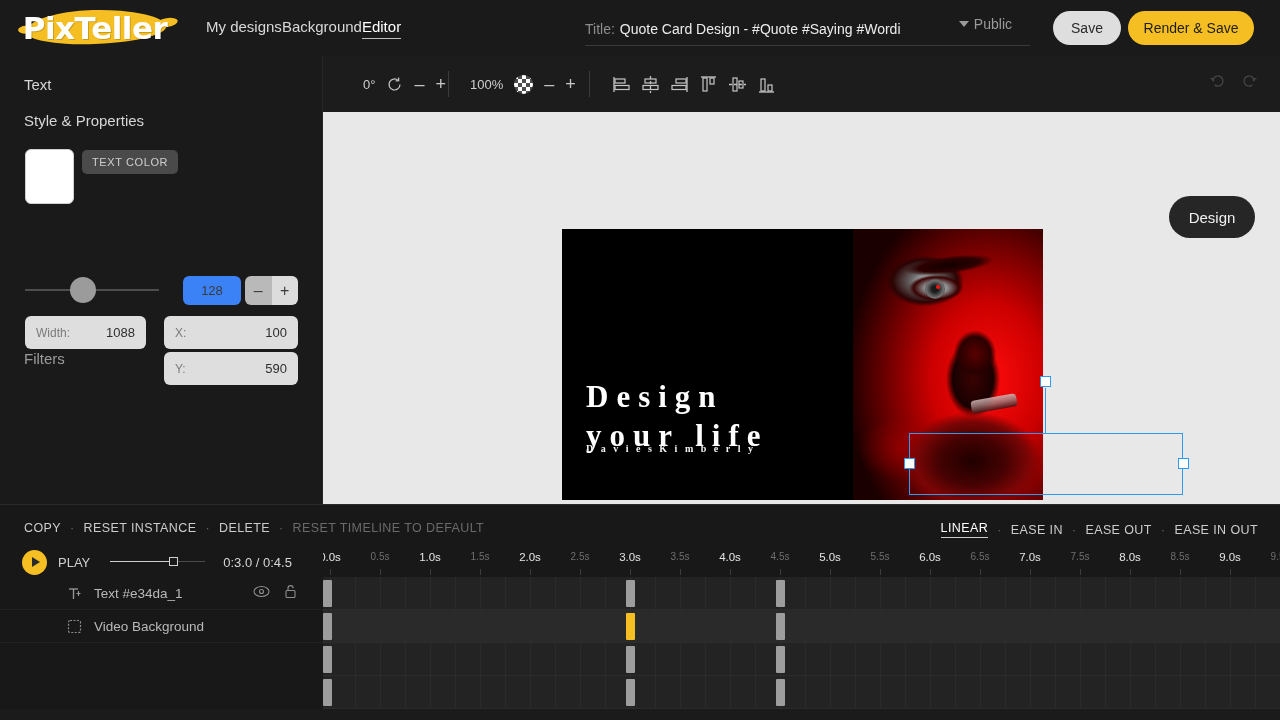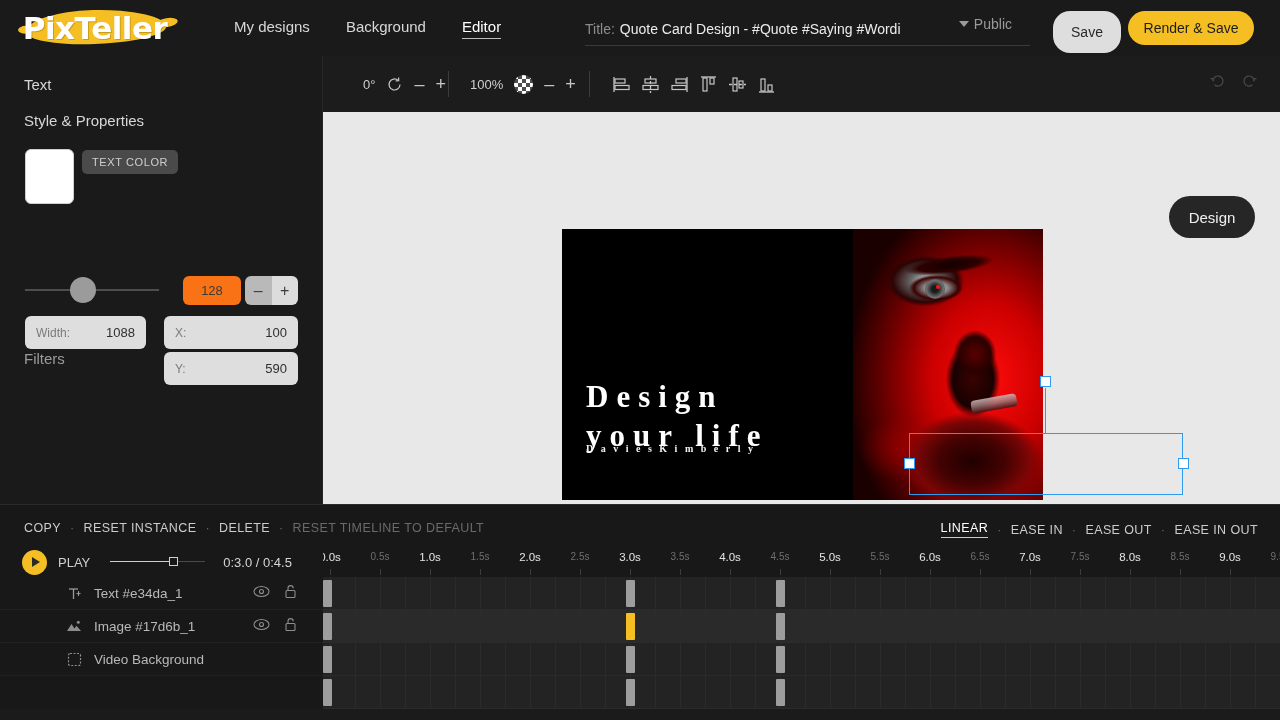--- a/index.html
+++ b/index.html
@@ -36,21 +36,21 @@
     width: 16px; height: 8px; background: #f5bf23;
     border-radius: 50%;
   }
   .logo-text {
     position: relative; z-index: 2;
     font-size: 31px; font-weight: bold; color: #ffffff;
     letter-spacing: -0.5px;
     text-shadow: 1px 1px 0 rgba(0,0,0,.18);
     font-family: "DejaVu Sans", sans-serif;
   }
-  .nav { display: flex; align-items: center; margin-left: 64px; gap: 36px; }
+  .nav { display: flex; align-items: center; margin-left: 36px; }
   .nav-item {
     font-size: 15px; color: #d8d8d8; cursor: pointer;
     padding-bottom: 3px; white-space: nowrap;
   }
   .nav-item.active { color: #ffffff; border-bottom: 1px solid #bdbdbd; }
 
   .title-zone {
     position: absolute; left: 585px; top: 12px; width: 445px; height: 34px;
     display: flex; align-items: center; border-bottom: 1px solid #3a3a3a;
   }
@@ -64,21 +64,21 @@
     display: flex; align-items: center; gap: 5px;
     font-size: 14px; color: #9a9a9a; cursor: pointer;
   }
   .caret-down {
     width: 0; height: 0;
     border-left: 5px solid transparent; border-right: 5px solid transparent;
     border-top: 6px solid #9a9a9a;
   }
   .btn-save {
     position: absolute; left: 1053px; top: 11px;
-    width: 68px; height: 42px; border-radius: 17px;
+    width: 68px; height: 34px; border-radius: 17px;
     background: #dedede; color: #2a2a2a; font-size: 14px;
     display: flex; align-items: center; justify-content: center; cursor: pointer;
   }
   .btn-render {
     position: absolute; left: 1128px; top: 11px;
     width: 126px; height: 34px; border-radius: 17px;
     background: #f5bf23; color: #1d1d1d; font-size: 14px;
     display: flex; align-items: center; justify-content: center; cursor: pointer;
   }
 
@@ -111,21 +111,21 @@
     background: #4d4d4d; cursor: pointer;
   }
   .slider-knob {
     position: absolute; left: 70px; top: 221px;
     width: 26px; height: 26px; border-radius: 50%;
     background: #9b9b9b; cursor: pointer;
   }
   .num-box {
     position: absolute; left: 183px; top: 220px;
     width: 58px; height: 29px; border-radius: 6px;
-    background: #f97316; color: #3a3a3a; font-size: 13px;
+    background: #3b82f6; color: #3a3a3a; font-size: 13px;
     display: flex; align-items: center; justify-content: center; cursor: text;
   }
   .stepper {
     position: absolute; left: 245px; top: 220px;
     width: 53px; height: 29px; border-radius: 6px; overflow: hidden;
     display: flex;
   }
   .step-btn {
     flex: 1; display: flex; align-items: center; justify-content: center;
     font-size: 16px; color: #3c3c3c; cursor: pointer;
@@ -623,43 +623,20 @@
           <span>
             <svg width="13" height="15" viewBox="0 0 13 15">
               <rect x="2" y="6.5" width="9" height="7" rx="1" fill="none" stroke="#8d8d8d" stroke-width="1.1"></rect>
               <path d="M4 6.5V4.2a2.6 2.6 0 0 1 5.2 0" fill="none" stroke="#8d8d8d" stroke-width="1.1"></path>
             </svg>
           </span>
         </span>
       </div>
 
 
-      <div class="layer-row">
-        <span class="layer-icon">
-          <svg width="16" height="14" viewBox="0 0 16 14">
-            <path d="M1 12l4.5-7 3 4.4 2-2.6L15 12z" fill="#8d8d8d"></path>
-            <circle cx="12.3" cy="3.2" r="1.5" fill="#8d8d8d"></circle>
-          </svg>
-        </span>
-        <span class="layer-name">Image #17d6b_1</span>
-        <span class="layer-tools">
-          <span>
-            <svg width="17" height="13" viewBox="0 0 17 13">
-              <ellipse cx="8.5" cy="6.5" rx="7.5" ry="5" fill="none" stroke="#8d8d8d" stroke-width="1.1"></ellipse>
-              <circle cx="8.5" cy="6.5" r="2" fill="none" stroke="#8d8d8d" stroke-width="1.1"></circle>
-            </svg>
-          </span>
-          <span>
-            <svg width="13" height="15" viewBox="0 0 13 15">
-              <rect x="2" y="6.5" width="9" height="7" rx="1" fill="none" stroke="#8d8d8d" stroke-width="1.1"></rect>
-              <path d="M4 6.5V4.2a2.6 2.6 0 0 1 5.2 0" fill="none" stroke="#8d8d8d" stroke-width="1.1"></path>
-            </svg>
-          </span>
-        </span>
-      </div>
 
       <div class="layer-row">
         <span class="layer-icon">
           <svg width="15" height="15" viewBox="0 0 15 15">
             <rect x="1.5" y="1.5" width="12" height="12" rx="1.5" fill="none" stroke="#8d8d8d" stroke-width="1.2" stroke-dasharray="2 1.5"></rect>
           </svg>
         </span>
         <span class="layer-name">Video Background</span>
       </div>
     </div>

